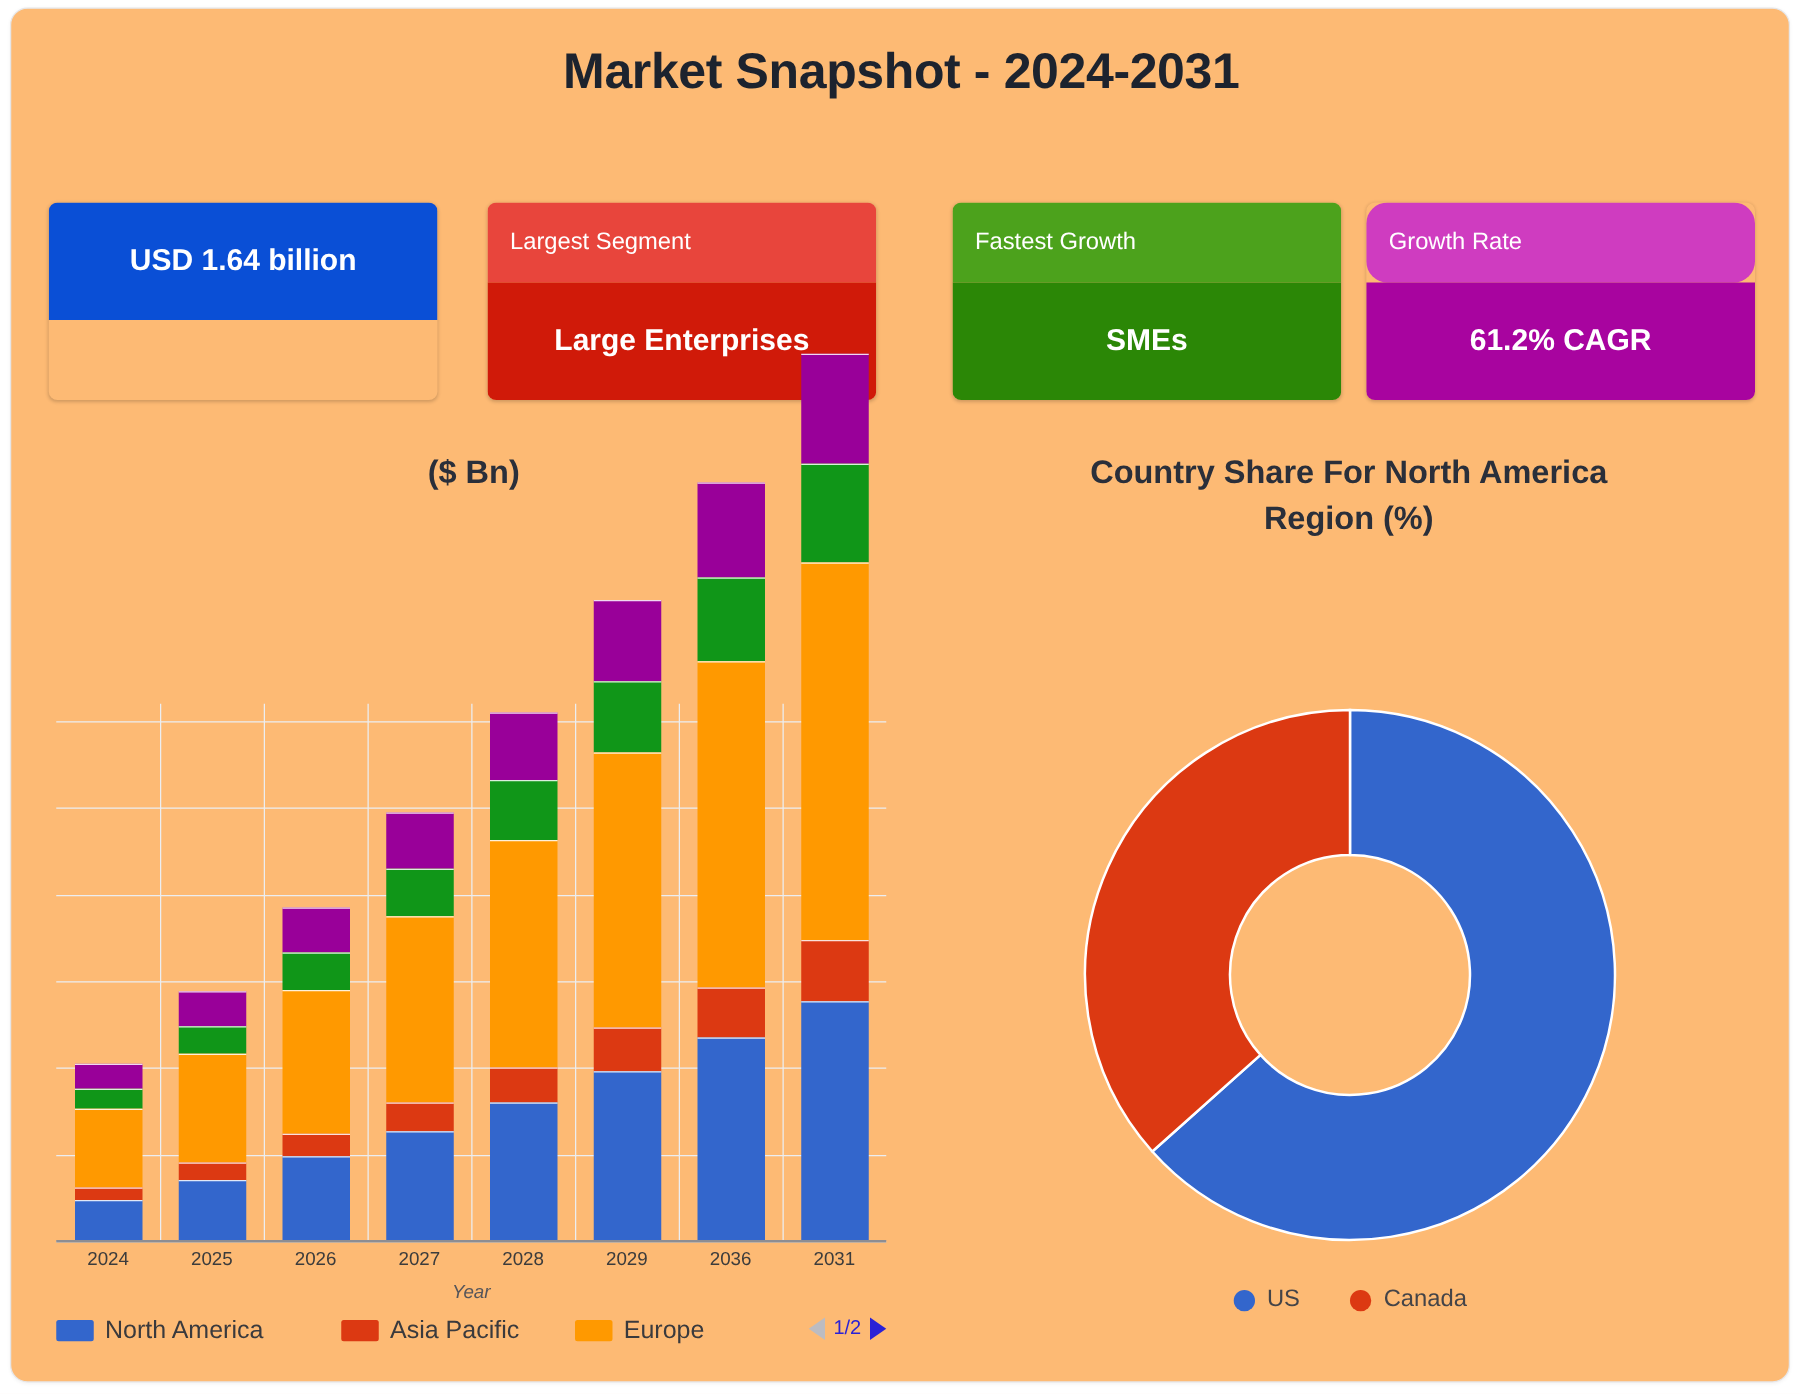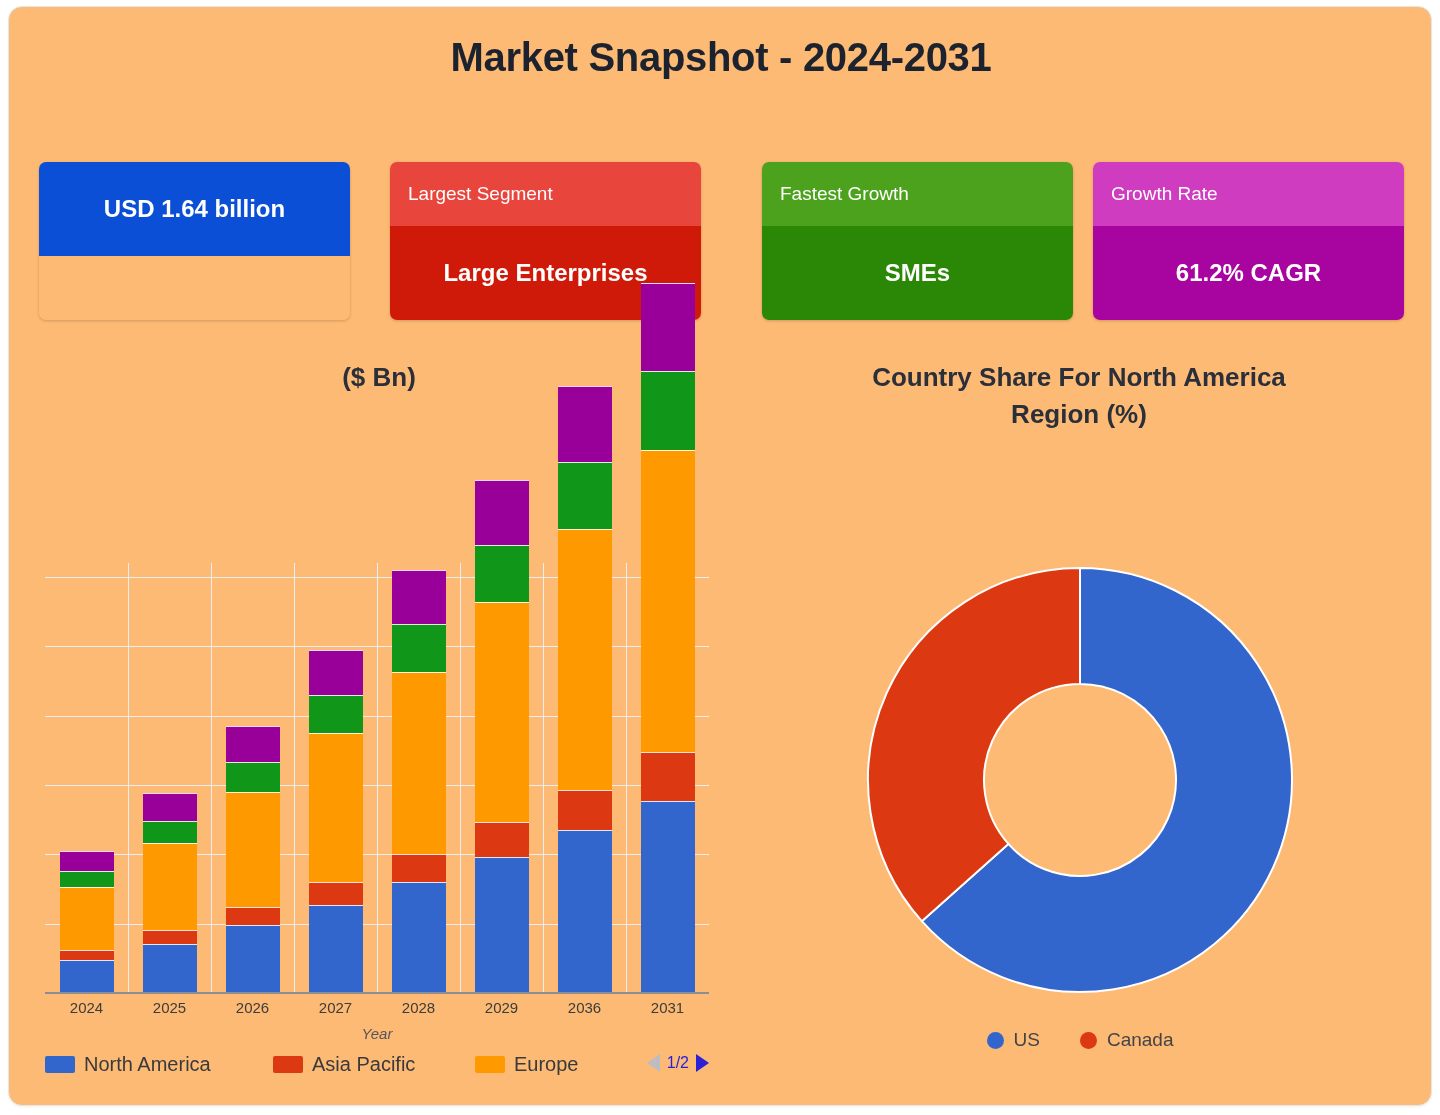--- a/index.html
+++ b/index.html
@@ -230,21 +230,21 @@
       </div>
       <div class="kpi-card c1">
         <div class="kpi-head" style="background: rgb(232, 69, 60);">Largest Segment</div>
         <div class="kpi-body" style="background: rgb(208, 26, 9);">Large Enterprises</div>
       </div>
       <div class="kpi-card c2">
         <div class="kpi-head" style="background: rgb(76, 162, 28);">Fastest Growth</div>
         <div class="kpi-body" style="background: rgb(43, 135, 6);">SMEs</div>
       </div>
       <div class="kpi-card c3">
-        <div class="kpi-head" style="background: rgb(207, 60, 192);">Growth Rate</div>
+        <div class="kpi-head" style="background: rgb(207, 60, 192); border-radius: 17px;">Growth Rate</div>
         <div class="kpi-body" style="background: rgb(168, 4, 159);">61.2% CAGR</div>
       </div>
     </div>
 
     <div class="panel-title" id="bar-panel-title">
       <div>($ Bn)</div>
     </div>
 
     <div class="panel-title" id="pie-panel-title">
       <div>Country Share For North America</div>
@@ -342,21 +342,21 @@
     <div class="bar-legend">
       <div id="bar-legend-items">
           <div class="lg-item" style="left: 0px;">
             <span class="lg-swatch" style="background: rgb(51, 102, 204);"></span>
             <span>North America</span>
           </div>
           <div class="lg-item" style="left: 228px;">
             <span class="lg-swatch" style="background: rgb(220, 57, 18);"></span>
             <span>Asia Pacific</span>
           </div>
-          <div class="lg-item" style="left: 430px;">
+          <div class="lg-item" style="left: 415px;">
             <span class="lg-swatch" style="background: rgb(255, 153, 0);"></span>
             <span>Europe</span>
           </div>
         </div>
       <div class="pager">
         <div class="tri tri-left"></div>
         <div class="pager-text">1/2</div>
         <div class="tri tri-right"></div>
       </div>
     </div>

